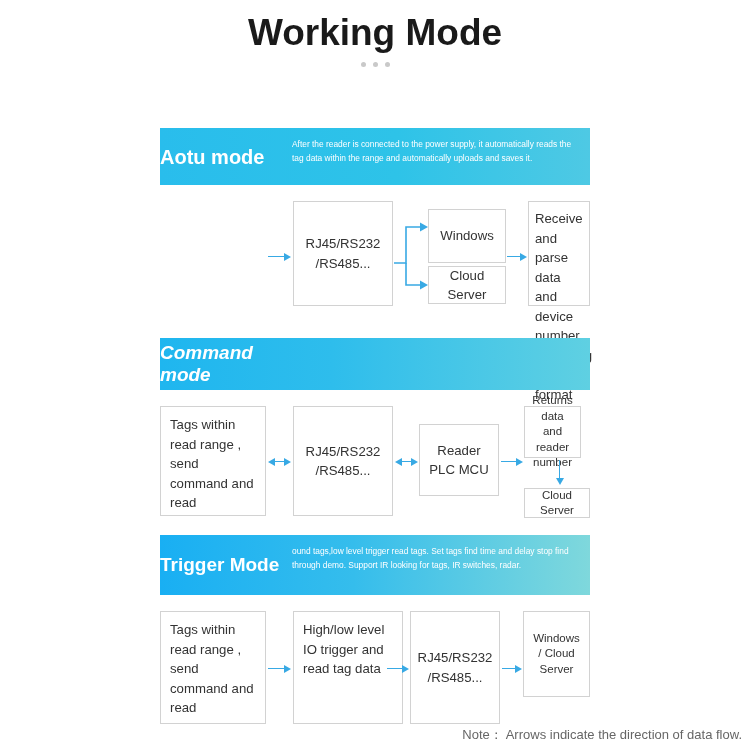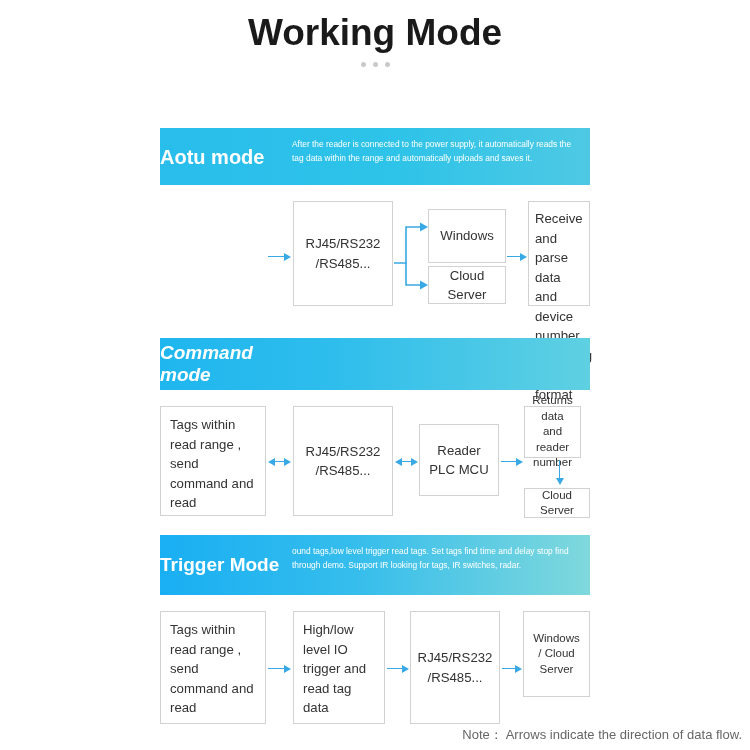--- a/index.html
+++ b/index.html
@@ -284,21 +284,21 @@
 
     <div class="flow" style="height:115px;">
 
       <div class="box" style="left:0px; top:0px; width:106px; height:113px;">Tags within read range , send command and read</div>
 
       <div class="arrow" style="left:108px; top:52px; width:23px;">
         <div class="shaft"></div>
           <div class="head"></div>
       </div>
 
-      <div class="box" style="left:133px; top:0px; width:92px; height:113px;">High/low level IO trigger and read tag data</div>
+      <div class="box" style="left:133px; top:0px; width:110px; height:113px;">High/low level IO trigger and read tag data</div>
 
       <div class="arrow" style="left:227px; top:52px; width:22px;">
         <div class="shaft"></div>
           <div class="head"></div>
       </div>
 
       <div class="box center" style="left:250px; top:0px; width:90px; height:113px;">RJ45/RS232 /RS485...</div>
 
       <div class="arrow" style="left:342px; top:52px; width:20px;">
         <div class="shaft"></div>

